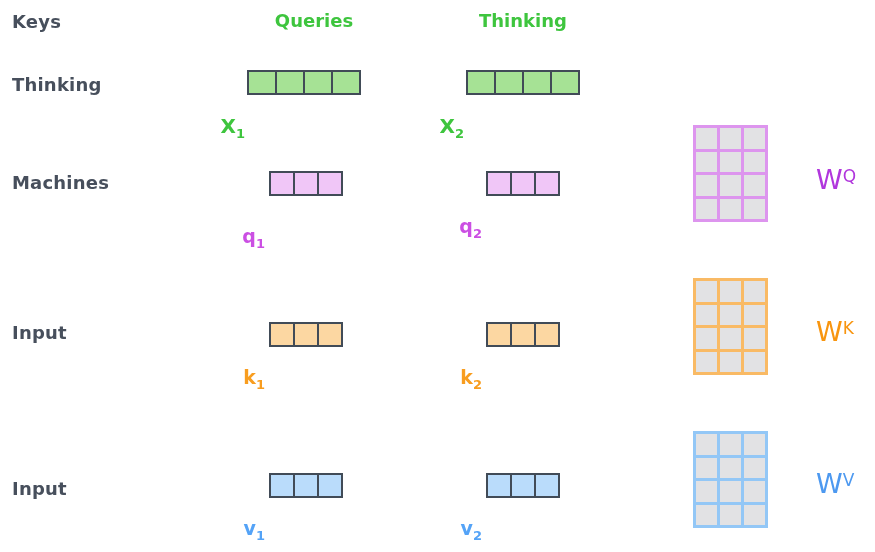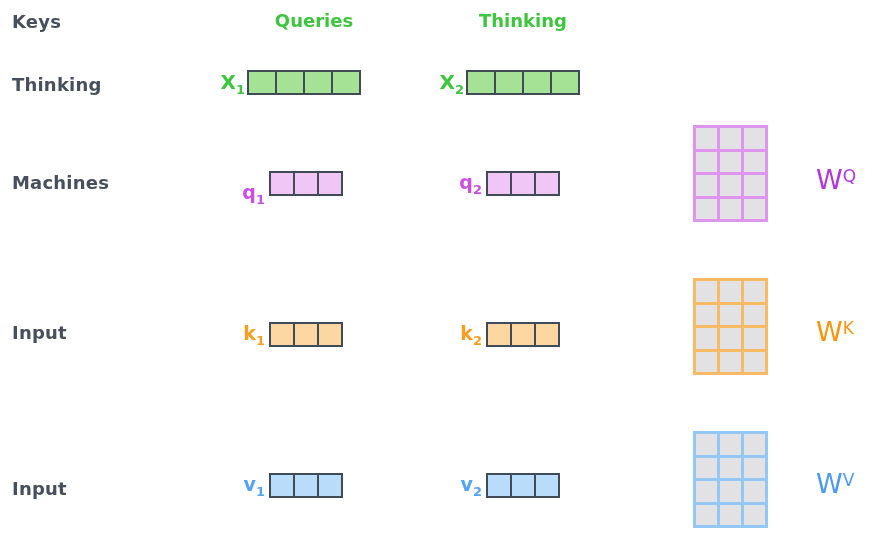--- a/index.html
+++ b/index.html
@@ -8,21 +8,21 @@
     font-family:"DejaVu Sans","Liberation Sans",sans-serif;overflow:hidden;
   }
   .row-label{
     position:absolute;left:12px;font-size:18px;font-weight:600;
     color:var(--label-text);letter-spacing:.2px;
   }
   .word{
     position:absolute;top:10px;width:110px;text-align:center;
     font-size:18px;font-weight:700;color:var(--green-text);
   }
-  .vec-label{position:absolute;width:52px;text-align:right;font-weight:700;font-size:19px;line-height:1.2;}
+  .vec-label{position:absolute;width:52px;text-align:right;font-weight:700;font-size:19px;line-height:1.2;margin-top:44px;}
   .vec-label sub{font-size:13px;line-height:1;}
   .vec-label.green{color:var(--green-text);font-size:20px;}
   .vec-label.purple{color:var(--purple-text);}
   .vec-label.orange{color:var(--orange-text);}
   .vec-label.blue{color:var(--blue-text);}
 
   .vec{position:absolute;display:flex;border:2px solid var(--vector-border);}
   .vec .cell{box-sizing:content-box;}
   .vec.four .cell{width:26px;height:21px;}
   .vec.three .cell{width:22px;height:21px;}

